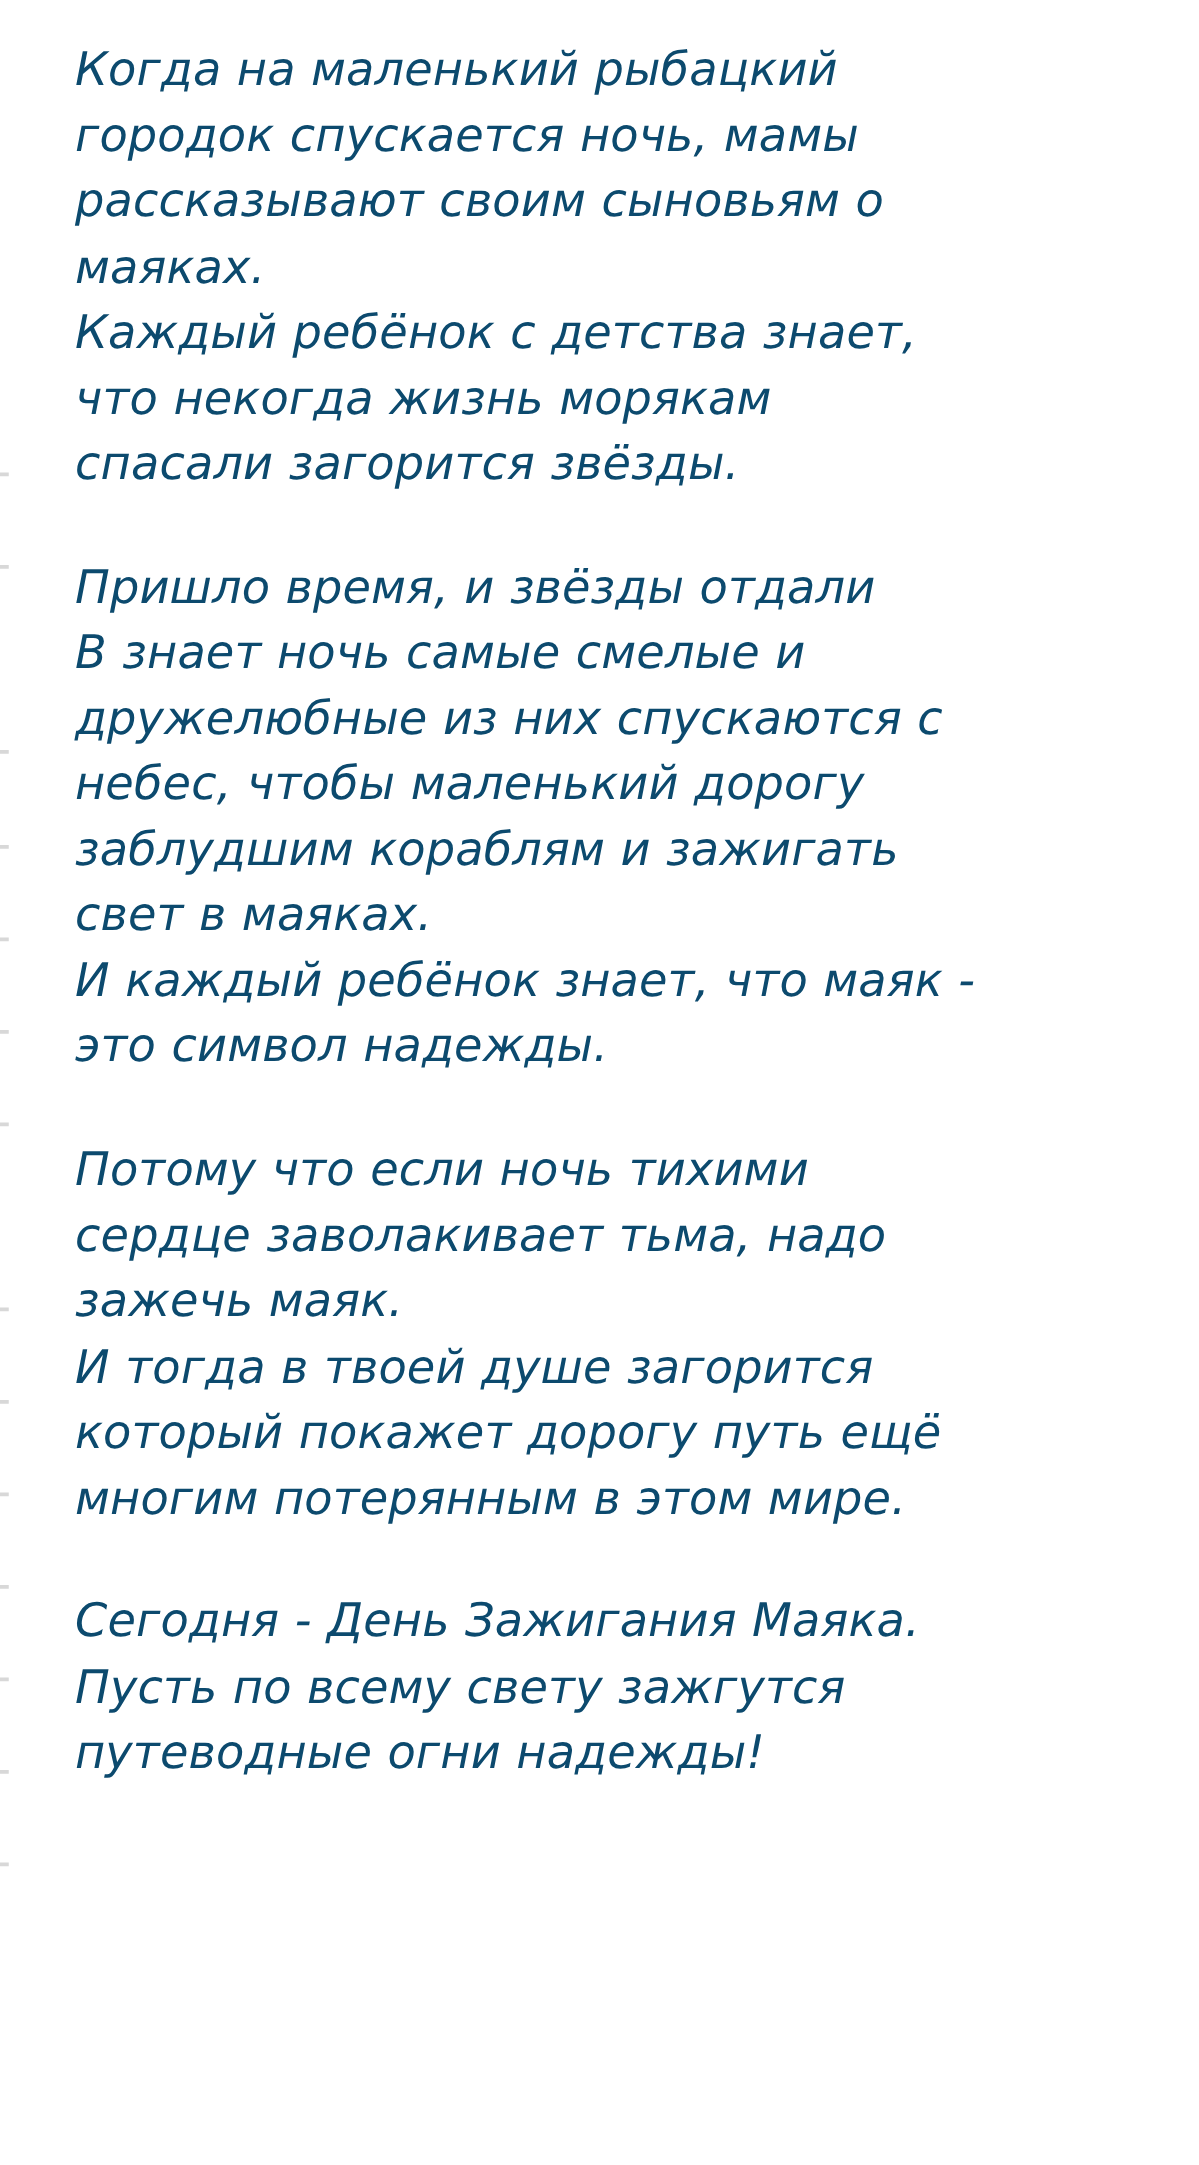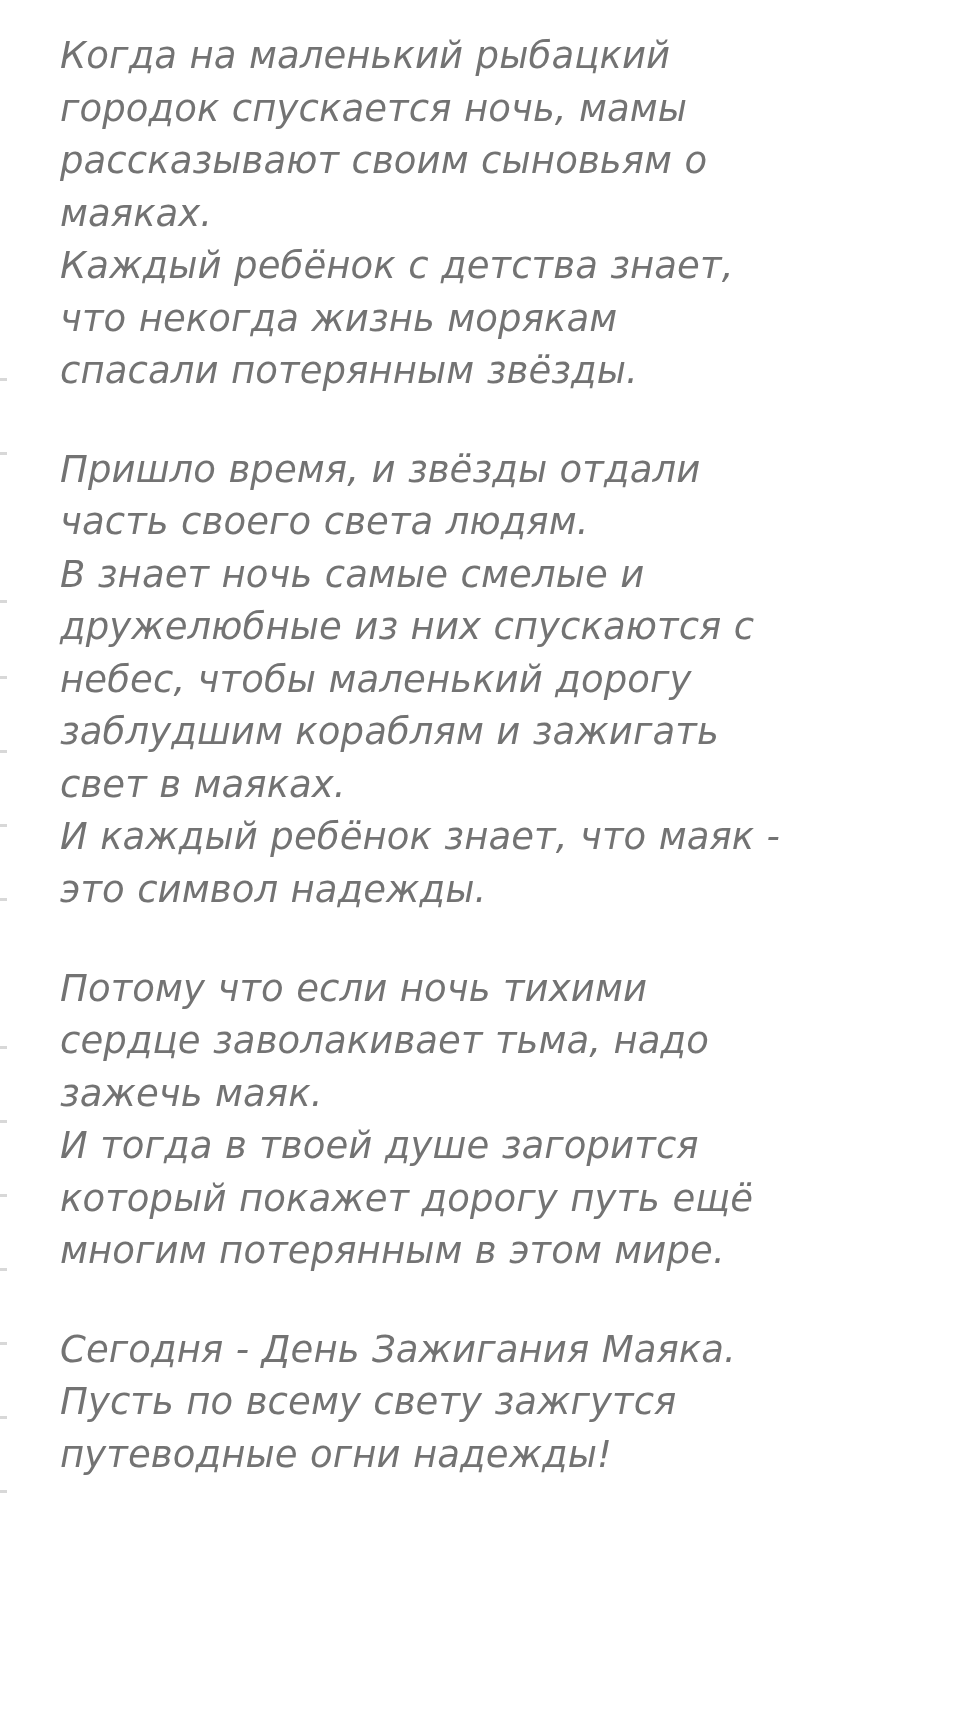--- a/index.html
+++ b/index.html
@@ -40,21 +40,21 @@
     position: absolute;
     left: 60px;
     top: 30px;
     width: 800px;
   }
   .para {
     margin: 0 0 46px 0;
     font-style: italic;
     font-size: 37px;
     line-height: 1.42;
-    color: #737373;
+    color: #0c4a6e;
     letter-spacing: 0.1px;
     word-spacing: 0.5px;
   }
   .para:last-child {
     margin-bottom: 0;
   }
   .line {
     display: block;
   }
 </style>
@@ -82,26 +82,25 @@
 
   <div class="text-body">
 
     <p class="para">
       <span class="line">Когда на маленький рыбацкий</span>
       <span class="line">городок спускается ночь, мамы</span>
       <span class="line">рассказывают своим сыновьям о</span>
       <span class="line">маяках.</span>
       <span class="line">Каждый ребёнок с детства знает,</span>
       <span class="line">что некогда жизнь морякам</span>
-      <span class="line">спасали потерянным звёзды.</span>
+      <span class="line">спасали загорится звёзды.</span>
     </p>
 
     <p class="para">
       <span class="line">Пришло время, и звёзды отдали</span>
-      <span class="line">часть своего света людям.</span>
       <span class="line">В знает ночь самые смелые и</span>
       <span class="line">дружелюбные из них спускаются с</span>
       <span class="line">небес, чтобы маленький дорогу</span>
       <span class="line">заблудшим кораблям и зажигать</span>
       <span class="line">свет в маяках.</span>
       <span class="line">И каждый ребёнок знает, что маяк -</span>
       <span class="line">это символ надежды.</span>
     </p>
 
     <p class="para">

